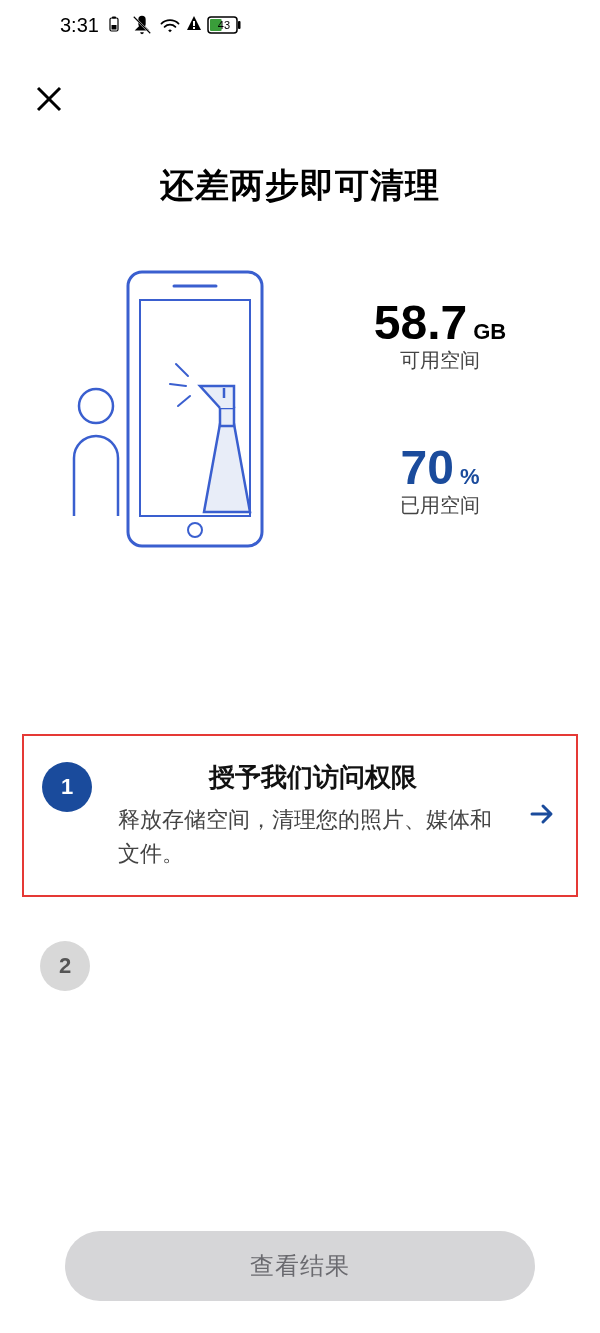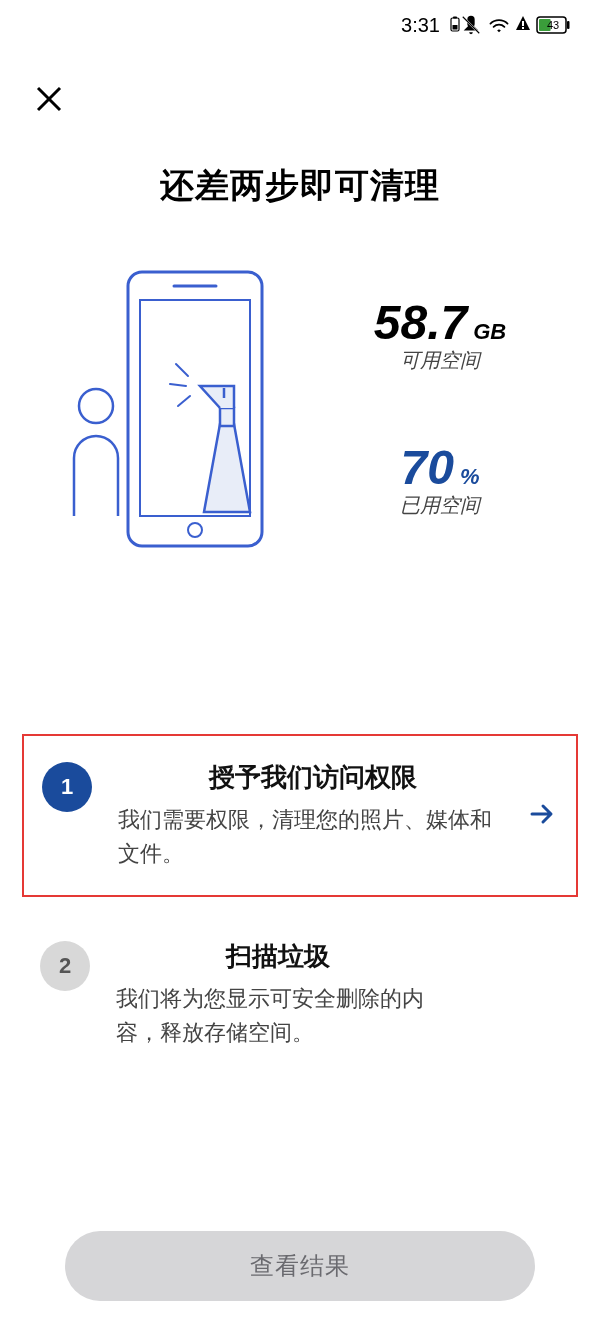--- a/index.html
+++ b/index.html
@@ -1,28 +1,28 @@
 <!DOCTYPE html>
 <html><head>
 <meta charset="utf-8">
 <style>
 * { margin: 0; padding: 0; box-sizing: border-box; }
 html, body { width: 600px; height: 1333px; font-family: -apple-system, "PingFang SC", "Microsoft YaHei", sans-serif; background: #fff; color: #000; overflow: hidden; }
 
-.status-bar { height: 50px; display: flex; justify-content: flex-end; align-items: center; padding: 0 30px 0 60px; font-size: 20px; font-weight: 500; }
+.status-bar { height: 50px; display: flex; justify-content: flex-start; align-items: center; padding: 0 30px 0 60px; font-size: 20px; font-weight: 500; gap: 12px; }
 .status-left { display: flex; align-items: center; gap: 10px; }
 .status-right { display: flex; align-items: center; gap: 6px; }
 .status-right .ico { display: inline-flex; align-items: center; }
 
 .close-row { padding: 30px 30px 0; }
 .close-btn { width: 38px; height: 38px; display: inline-flex; align-items: center; justify-content: center; cursor: pointer; }
 
 .title { text-align: center; font-size: 34px; font-weight: 700; margin-top: 45px; letter-spacing: 1px; }
 
-.hero { display: flex; align-items: center; margin-top: 55px; padding: 0 40px 0 70px; font-style: italic; }
+.hero { display: flex; align-items: center; margin-top: 55px; padding: 0 40px 0 70px; }
 .hero-illustration { width: 230px; height: 290px; flex: 0 0 auto; }
 .hero-stats { flex: 1; display: flex; flex-direction: column; align-items: center; padding-left: 20px; }
 .stat-block { text-align: center; }
 .stat-block + .stat-block { margin-top: 70px; }
 .stat-value { font-size: 48px; font-weight: 700; line-height: 1; }
 .stat-unit { font-size: 22px; font-weight: 600; margin-left: 6px; }
 .stat-label { font-size: 20px; color: #444; margin-top: 0; font-weight: 500; }
 .stat-used .stat-value { color: #1a4b9c; }
 .stat-used .stat-unit { color: #1a4b9c; }
 
@@ -136,34 +136,30 @@
     </div>
   </div>
 </div>
 
 <div class="steps">
 
   <div class="step highlight">
     <div class="step-num active">1</div>
     <div class="step-body">
       <div class="step-title">授予我们访问权限</div>
-      <div class="step-desc">我们需要权限，清理您的照片、媒体和文件。</div>
+      <div class="step-desc">释放存储空间，清理您的照片、媒体和文件。</div>
     </div>
     <div class="step-arrow">
       <svg width="30" height="30" viewBox="0 0 30 30">
           <path d="M6 15h18M17 7l8 8-8 8" fill="none" stroke="#1a4b9c" stroke-width="3" stroke-linecap="round" stroke-linejoin="round"></path>
         </svg>
     </div>
   </div>
 
   <div class="step">
     <div class="step-num inactive">2</div>
-    <div class="step-body" style="padding-right:120px;">
-      <div class="step-title">扫描垃圾</div>
-      <div class="step-desc">我们将为您显示可安全删除的内容，释放存储空间。</div>
-    </div>
   </div>
 
 </div>
 
 <div class="footer">
   <button class="result-btn">查看结果</button>
 </div>
 
 </body></html>

